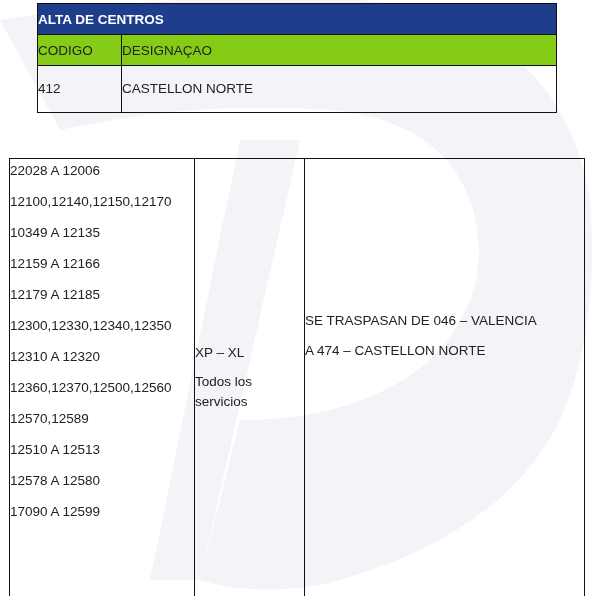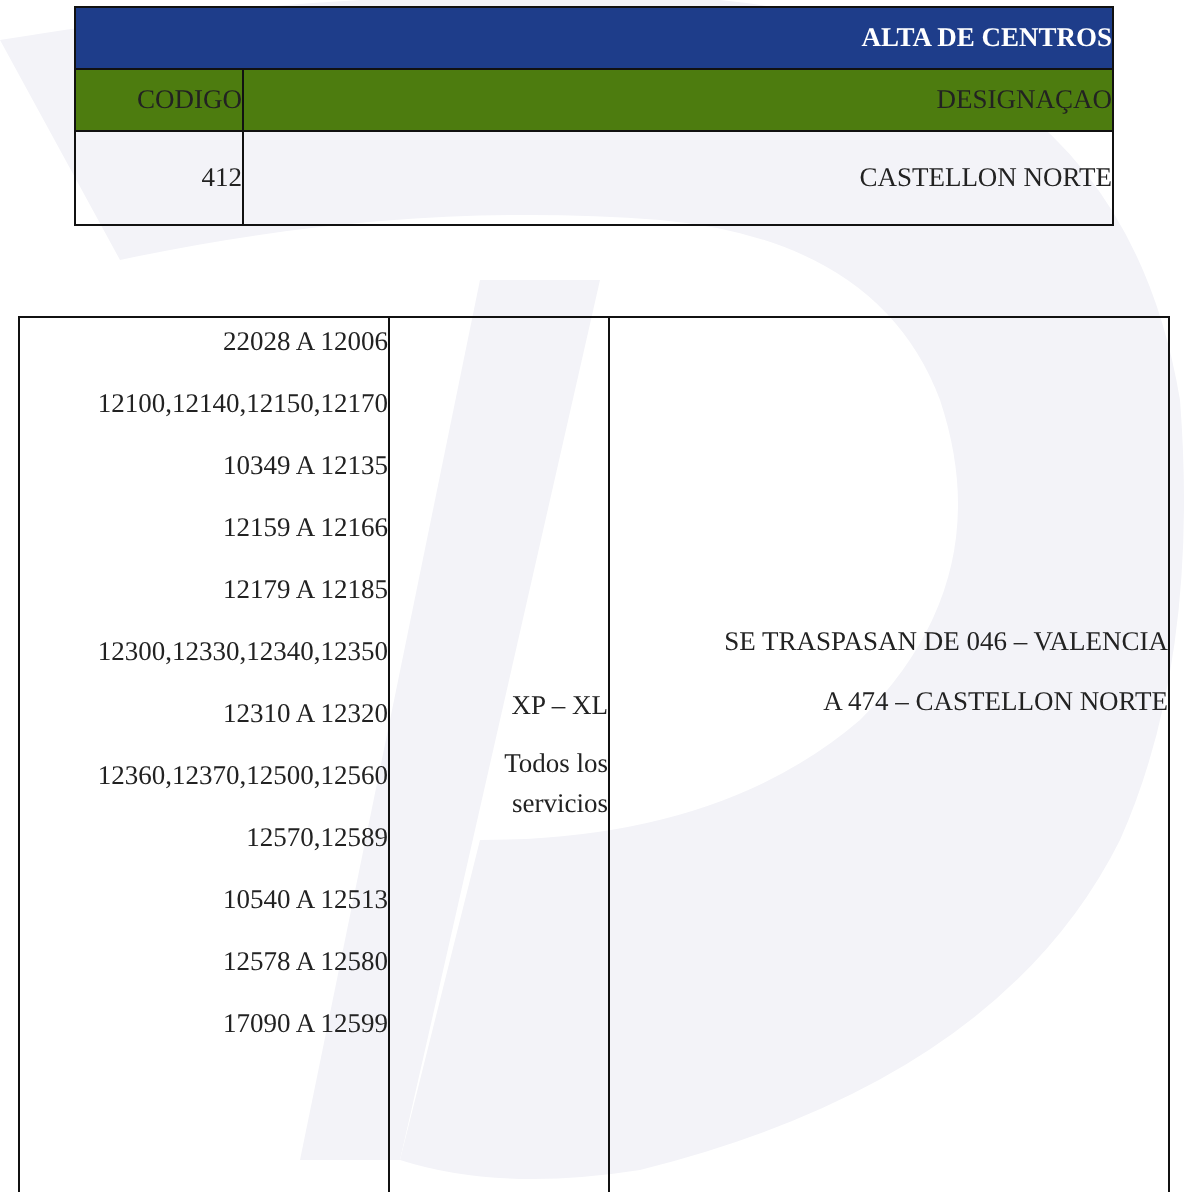--- a/index.html
+++ b/index.html
@@ -7,25 +7,25 @@
       width: 600px; height: 596px; position: relative; overflow: hidden;
       background: #ffffff;
       font-family: "Liberation Sans", "DejaVu Sans", sans-serif;
       color: #222222;
     }
     .watermark { position: absolute; left: 0; top: 0; width: 600px; height: 596px; z-index: 0; }
     table {
       position: absolute; border-collapse: collapse; z-index: 1;
       font-size: 13.5px; table-layout: fixed;
     }
-    td, th { border: 1.3px solid #111; text-align: right; padding: 0; font-weight: normal; font-family: Liberation Serif, serif; }
+    td, th { border: 1.3px solid #111; text-align: left; padding: 0; font-weight: normal; }
     .title-row th {
       background: #1e3d8a; color: #ffffff; font-weight: bold; height: 30px; font-size: 13.5px;
     }
-    .head-row th { background: #4d7c0f; color: #222; height: 30px; vertical-align: middle; }
+    .head-row th { background: #84cc16; color: #222; height: 30px; vertical-align: middle; }
     .t1 { left: 37px; top: 3px; width: 520px; }
     .t1 .data-row td { height: 31px; vertical-align: top; padding-top: 15px; background: transparent; }
     .t2 { left: 9px; top: 158px; width: 576px; }
     .t2 .data-row td { vertical-align: top; height: 360px; }
     .codes { padding-top: 0; }
     .code-line { height: 30px; line-height: 22px; padding-top: 1px; }
     .svc-col { padding-top: 183px !important; }
     .svc-line { line-height: 20px; }
     .svc-line.first { height: 30px; line-height: 22px; }
     .desc-col { padding-top: 151px !important; }
@@ -70,21 +70,21 @@
     <td class="codes">
       <div class="code-line">22028 A 12006</div>
       <div class="code-line">12100,12140,12150,12170</div>
       <div class="code-line">10349 A 12135</div>
       <div class="code-line">12159 A 12166</div>
       <div class="code-line">12179 A 12185</div>
       <div class="code-line">12300,12330,12340,12350</div>
       <div class="code-line">12310 A 12320</div>
       <div class="code-line">12360,12370,12500,12560</div>
       <div class="code-line">12570,12589</div>
-      <div class="code-line">10540 A 12513</div>
+      <div class="code-line">12510 A 12513</div>
       <div class="code-line">12578 A 12580</div>
       <div class="code-line">17090 A 12599</div>
     </td>
     <td class="svc-col">
       <div class="svc-line first">XP – XL</div>
       <div class="svc-line">Todos los</div>
       <div class="svc-line">servicios</div>
     </td>
     <td class="desc-col">
       <div class="desc-line">SE TRASPASAN DE 046 – VALENCIA</div>

